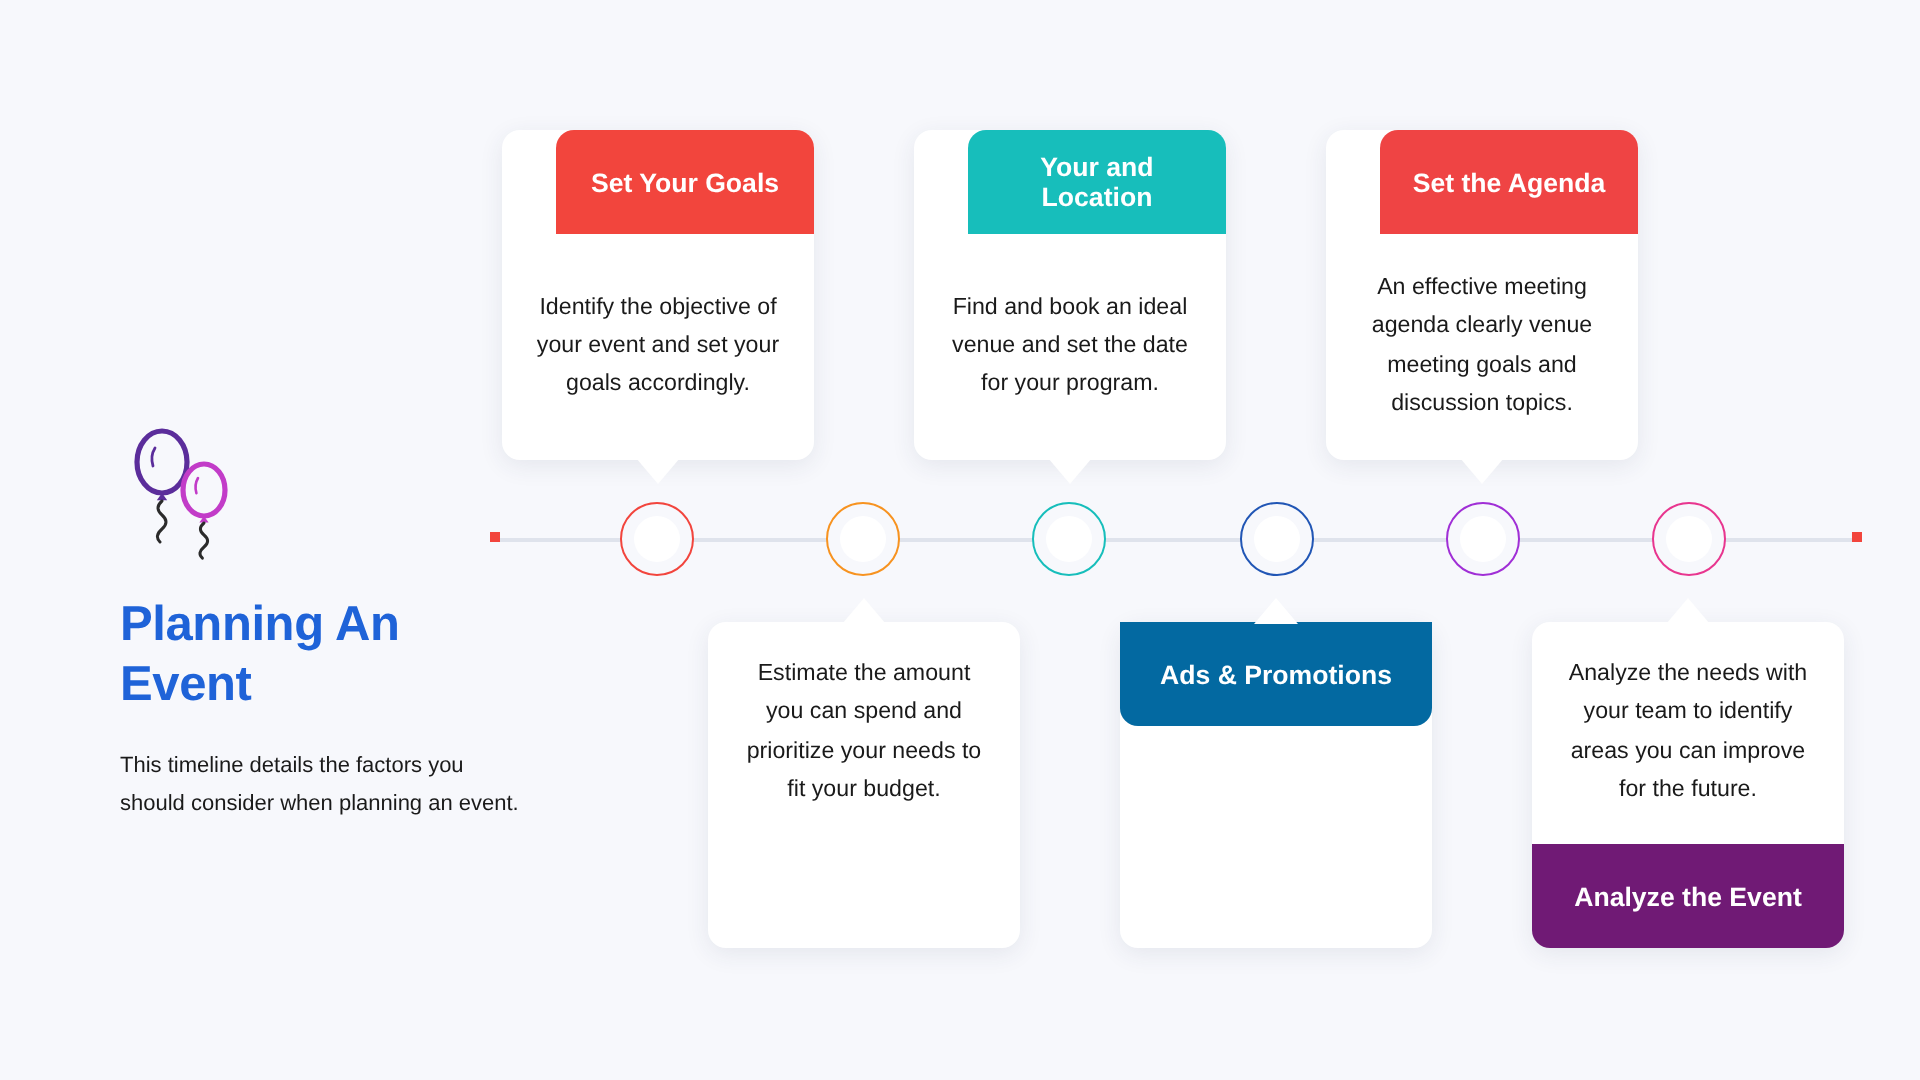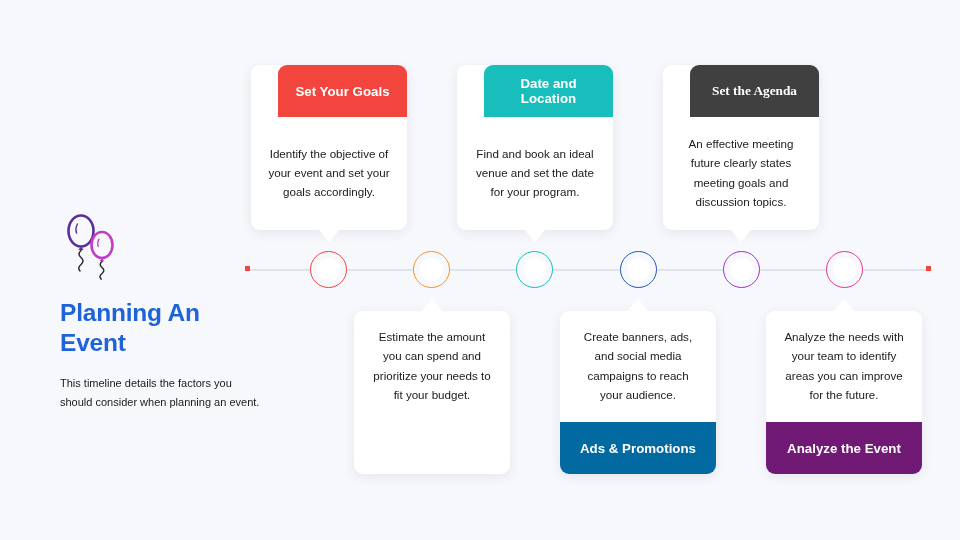--- a/index.html
+++ b/index.html
@@ -217,37 +217,34 @@
         </div>
         <div class="nub"></div>
       </div>
       <div class="card bottom" style="left: 354px;">
         <div class="card-body">
           <div class="card-text">Estimate the amount you can spend and prioritize your needs to fit your budget.</div>
         </div>
         <div class="nub"></div>
       </div>
       <div class="card top" style="left: 457px;">
-        <div class="card-band" style="background: rgb(23, 190, 187);">Date and Location</div>
+        <div class="card-band" style="background: rgb(23, 190, 187);">Your and Location</div>
         <div class="card-body">
           <div class="card-text">Find and book an ideal venue and set the date for your program.</div>
         </div>
         <div class="nub"></div>
       </div>
       <div class="card bottom" style="left: 560px;">
-        <div class="card-body">
-          <div class="card-text">Create banners, ads, and social media campaigns to reach your audience.</div>
-        </div>
         <div class="card-band" style="background: #0369a1;">Ads &amp; Promotions</div>
         <div class="nub"></div>
       </div>
       <div class="card top" style="left: 663px;">
-        <div class="card-band" style="background: #404040; font-family: Liberation Serif, serif;">Set the Agenda</div>
-        <div class="card-body">
-          <div class="card-text">An effective meeting future clearly states meeting goals and discussion topics.</div>
+        <div class="card-band" style="background: #ef4444;">Set the Agenda</div>
+        <div class="card-body">
+          <div class="card-text">An effective meeting agenda clearly venue meeting goals and discussion topics.</div>
         </div>
         <div class="nub"></div>
       </div>
       <div class="card bottom" style="left: 766px;">
         <div class="card-body">
           <div class="card-text">Analyze the needs with your team to identify areas you can improve for the future.</div>
         </div>
         <div class="card-band" style="background: #701a75;">Analyze the Event</div>
         <div class="nub"></div>
       </div>

